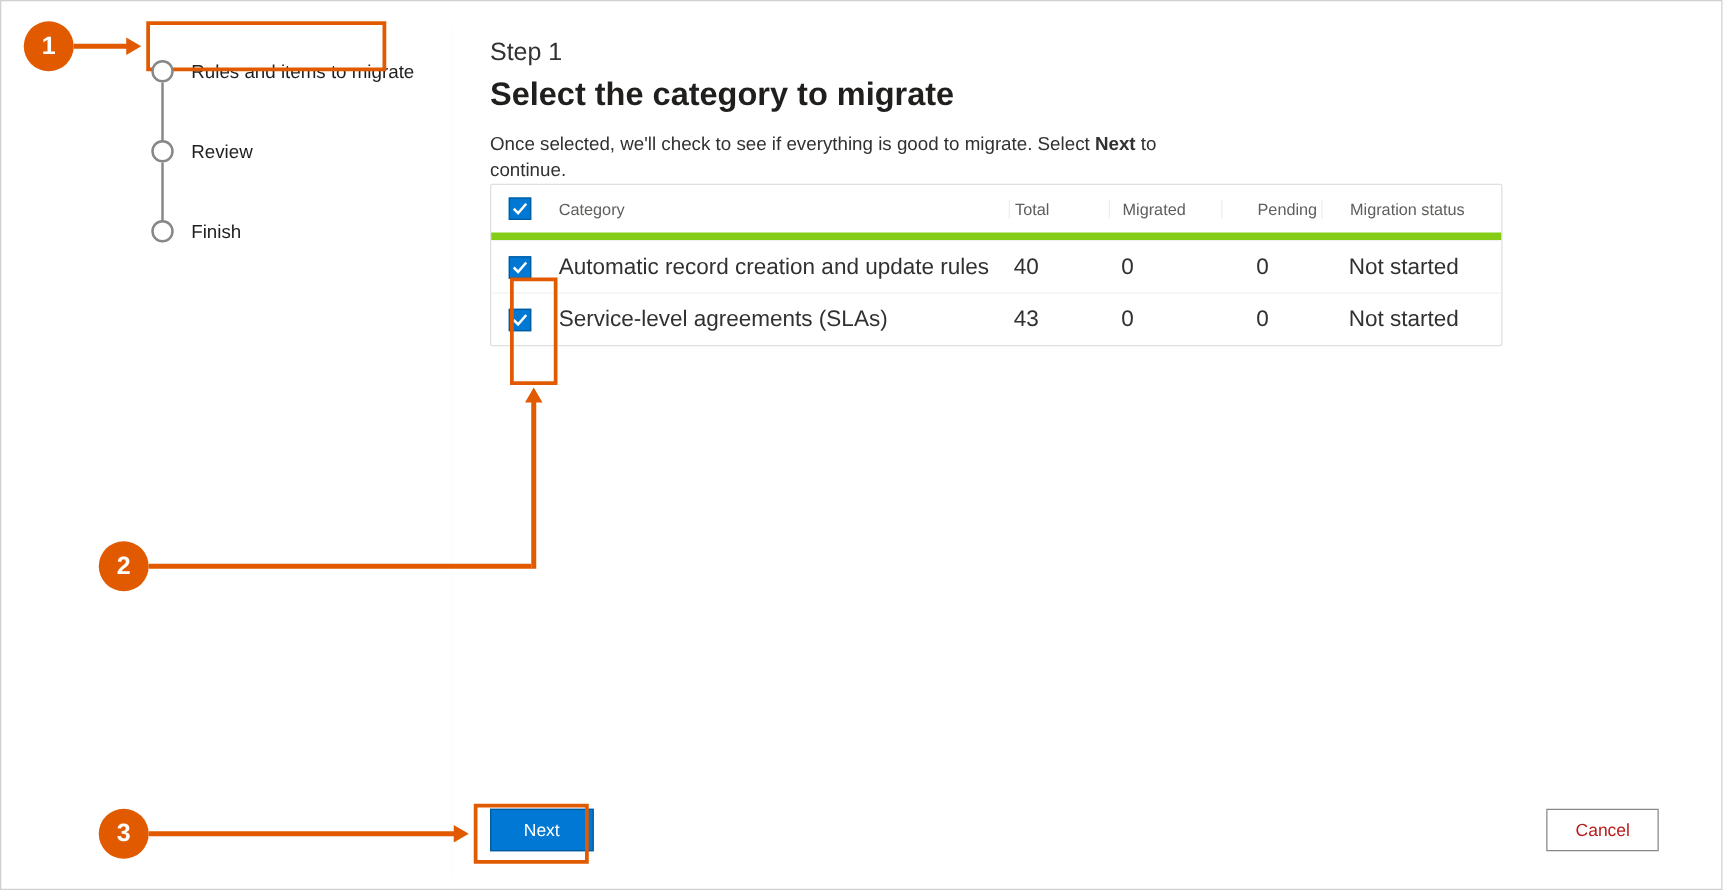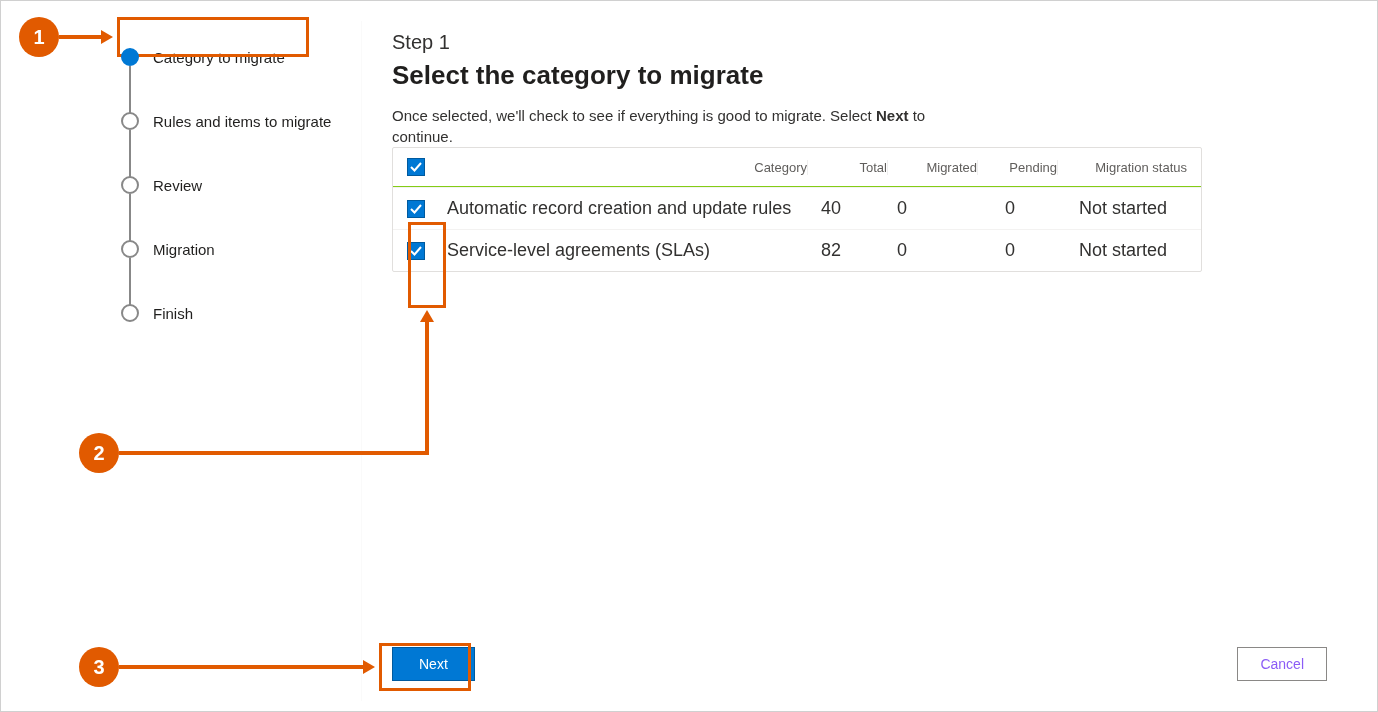--- a/index.html
+++ b/index.html
@@ -130,33 +130,32 @@
     border: 1px solid #e1dfdd;
     border-radius: 2px;
     width: 810px;
   }
   .cat-header, .cat-row {
     display: flex;
     align-items: center;
     padding: 10px 14px;
   }
   .cat-header {
-    border-bottom: 1px solid #84cc16;
+    border-bottom: 6px solid #84cc16;
     color: #605e5c;
     font-size: 13px;
-    text-align: right;
   }
   .cat-row {
     border-top: 1px solid #f3f2f1;
     font-size: 18px;
   }
   .cat-row:first-of-type { border-top: none; }
   .col-check { width: 40px; display:flex; align-items:center; }
   .col-name { flex: 1; }
-  .col-total { width: 80px; border-left: 1px solid #eee; padding-left:14px;}
+  .col-total { width: 80px; border-left: 1px solid #eee; padding-left:4px;}
   .col-mig { width: 90px; border-left: 1px solid #eee; padding-left:10px;}
   .col-pend { width: 80px; border-left: 1px solid #eee; padding-left:28px;}
   .col-status { width: 130px; border-left: 1px solid #eee; padding-left:22px;}
   .cat-row .col-total, .cat-row .col-mig, .cat-row .col-pend, .cat-row .col-status { border-left:none; }
   .checkbox {
     width: 18px;
     height: 18px;
     background: #0078d4;
     border: 1px solid #005a9e;
     display: flex;
@@ -177,58 +176,48 @@
   .next-btn {
     background: #0078d4;
     color: #fff;
     border: 1px solid #005a9e;
     padding: 8px 26px;
     font-size: 14px;
     cursor: pointer;
   }
   .cancel-btn {
     background: #fff;
-    color: #8b5cf6;
+    color: #b91c1c;
     border: 1px solid #8a8886;
     padding: 8px 22px;
     font-size: 14px;
     cursor: pointer;
   }
 </style>
 </head>
 <body>
 
 <div class="outer">
   <div class="left-col">
     <div class="stepper">
 
-      <div class="step-item">
-        <span class="step-circle active"></span>
-        <span class="step-label">Category to migrate</span>
-        <div class="step-connector"></div>
-      </div>
 
 
       <div class="step-item">
         <span class="step-circle"></span>
         <span class="step-label">Rules and items to migrate</span>
         <div class="step-connector"></div>
       </div>
 
       <div class="step-item">
         <span class="step-circle"></span>
         <span class="step-label">Review</span>
         <div class="step-connector"></div>
       </div>
 
-      <div class="step-item">
-        <span class="step-circle"></span>
-        <span class="step-label">Migration</span>
-        <div class="step-connector"></div>
-      </div>
 
       <div class="step-item">
         <span class="step-circle"></span>
         <span class="step-label">Finish</span>
       </div>
 
     </div>
   </div>
 
   <div class="main-col">
@@ -271,21 +260,21 @@
 
       <div class="cat-row">
         <div class="col-check">
           <div class="checkbox">
             <svg viewBox="0 0 12 12">
                 <path d="M1 6 L4.5 9.5 L11 2" stroke="#fff" stroke-width="2" fill="none"></path>
               </svg>
           </div>
         </div>
         <div class="col-name">Service-level agreements (SLAs)</div>
-        <div class="col-total">82</div>
+        <div class="col-total">43</div>
         <div class="col-mig">0</div>
         <div class="col-pend">0</div>
         <div class="col-status">Not started</div>
       </div>
     </div>
 
     <div class="footer">
       <button class="next-btn">Next</button>
       <button class="cancel-btn">Cancel</button>
     </div>

